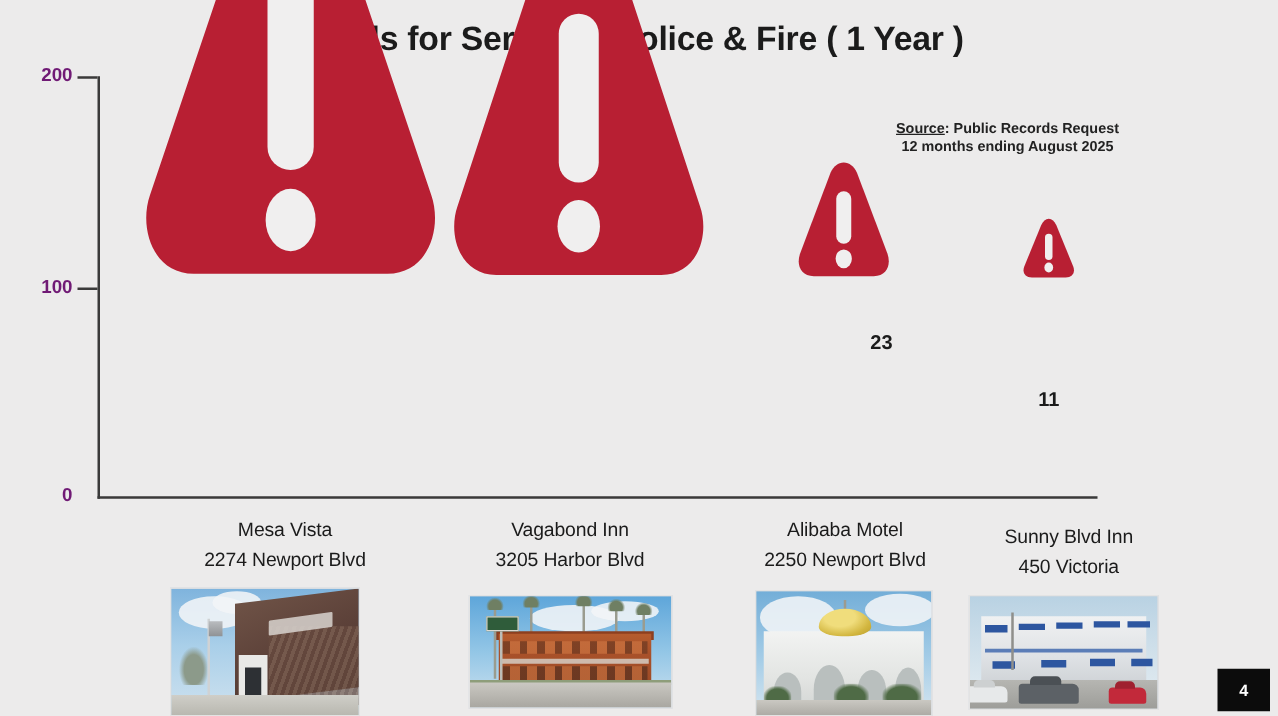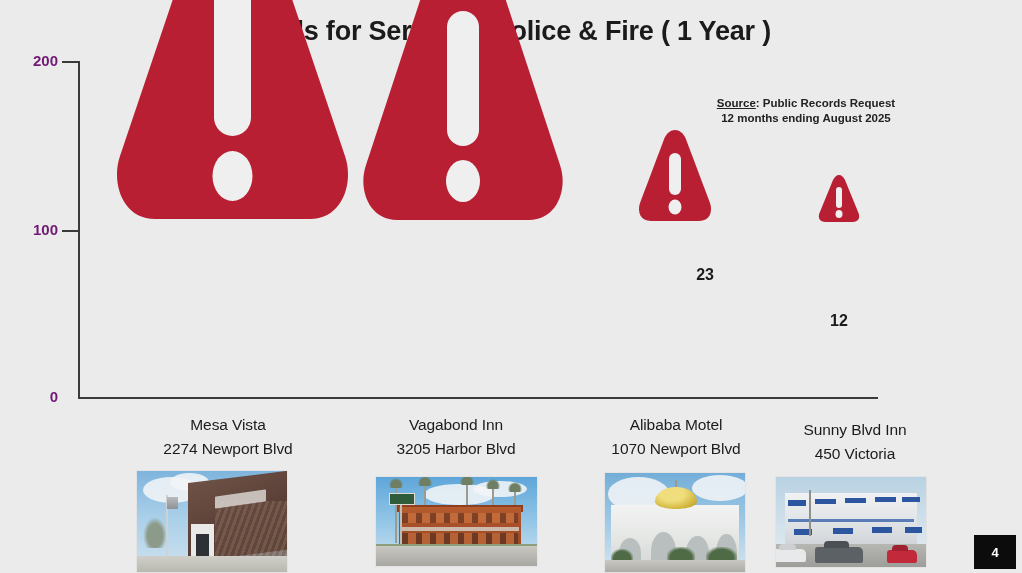--- a/index.html
+++ b/index.html
@@ -420,21 +420,21 @@
     <div class="tri-wrap" style="left:0; bottom:175px; width:78px; height:95px;">
       <svg viewBox="0 0 78 95" preserveAspectRatio="none" aria-hidden="true">
         <path d="M39 2 C43.5 2 47 5 49.5 10 L74 75 C77 84 73.5 93 63 93 L15 93 C4.5 93 1 84 4 75 L28.5 10 C31 5 34.5 2 39 2 Z" fill="#B81F33"></path>
         <rect x="33" y="25" width="12" height="42" rx="6" fill="#F0EFEF"></rect>
         <ellipse cx="39" cy="79" rx="6.5" ry="7.5" fill="#F0EFEF"></ellipse>
       </svg>
     </div>
   </div>
 
   <div class="bar-group" style="left:817px; bottom:175px; width:44px; height:398px;">
-    <div class="bar-value" style="top:312px;">12</div>
+    <div class="bar-value" style="top:312px;">11</div>
     <div class="tri-wrap" style="left:0; bottom:175px; width:44px; height:50px;">
       <svg viewBox="0 0 44 50" preserveAspectRatio="none" aria-hidden="true">
         <path d="M22 2 C24.5 2 26.5 4 28 7 L41.5 40 C43.5 45 41 49 35.5 49 L8.5 49 C3 49 0.5 45 2.5 40 L16 7 C17.5 4 19.5 2 22 2 Z" fill="#B81F33"></path>
         <rect x="19" y="14" width="6" height="21" rx="3" fill="#F0EFEF"></rect>
         <ellipse cx="22" cy="41" rx="3.5" ry="4" fill="#F0EFEF"></ellipse>
       </svg>
     </div>
   </div>
 
   <div class="cat-label" style="left:112px; top:413px; width:232px;">
@@ -442,21 +442,21 @@
     <div>2274 Newport Blvd</div>
   </div>
 
   <div class="cat-label" style="left:350px; top:413px; width:212px;">
     <div>Vagabond Inn</div>
     <div>3205 Harbor Blvd</div>
   </div>
 
   <div class="cat-label" style="left:578px; top:413px; width:196px;">
     <div>Alibaba Motel</div>
-    <div>1070 Newport Blvd</div>
+    <div>2250 Newport Blvd</div>
   </div>
 
   <div class="cat-label" style="left:766px; top:418px; width:178px;">
     <div>Sunny Blvd Inn</div>
     <div>450 Victoria</div>
   </div>
 
   <div class="photo" style="left:136px; top:470px; width:152px; height:103px;">
     <div class="sky"></div>
     <div class="cloud" style="left:4%; top:6%; width:38%; height:26%;"></div>

